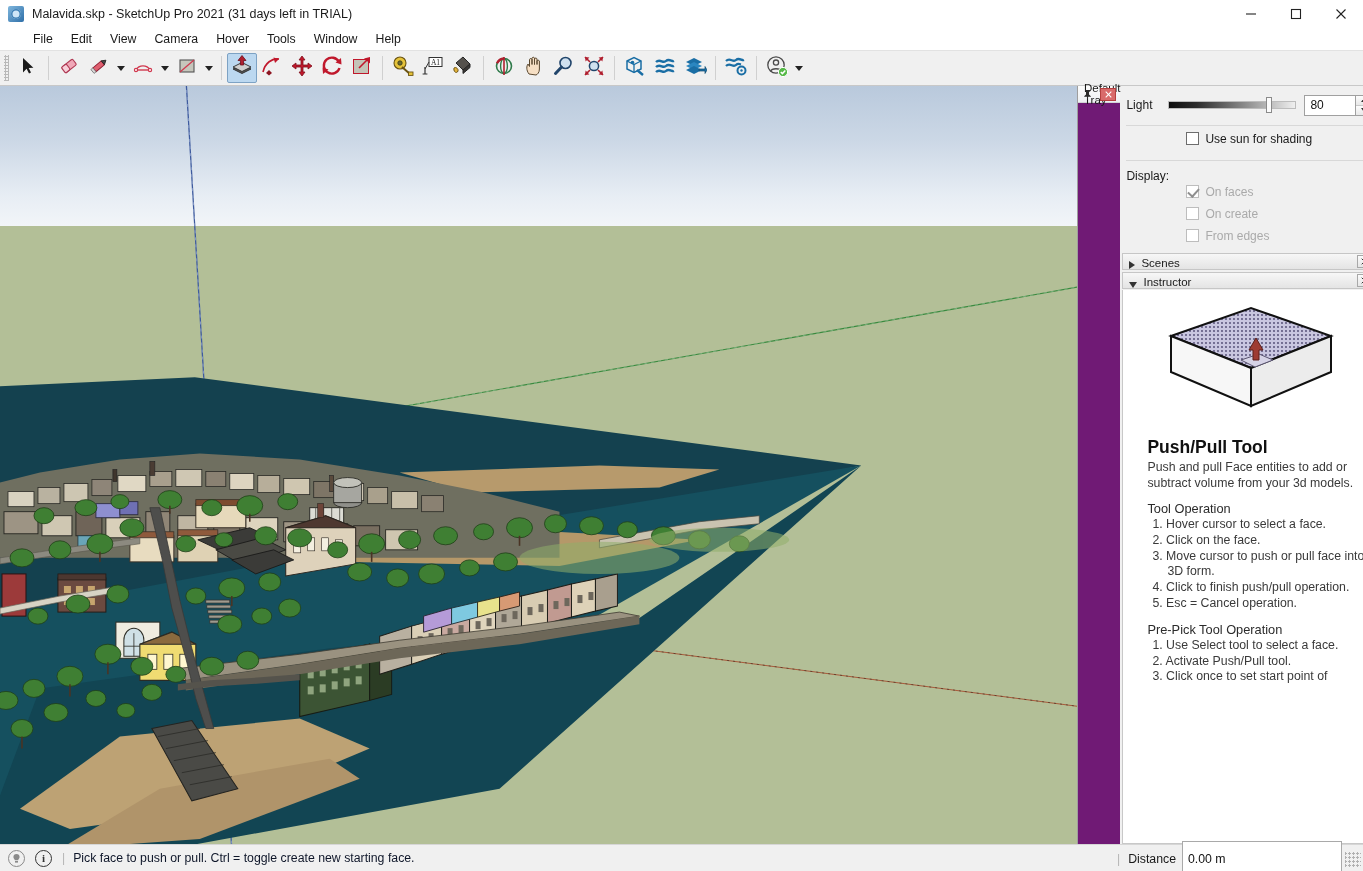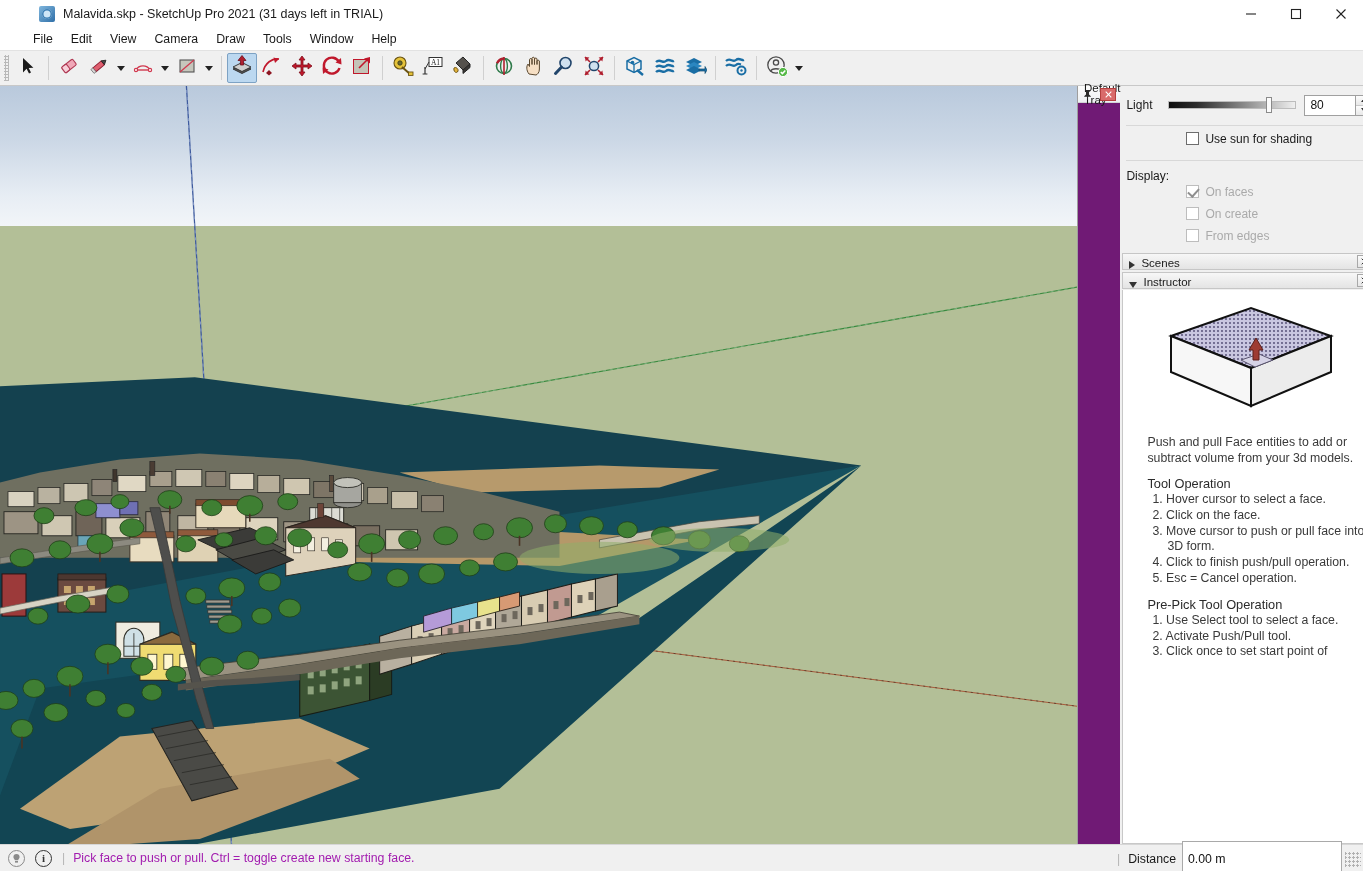--- a/index.html
+++ b/index.html
@@ -16,21 +16,20 @@
     background: #f0f0f0;
     display: flex; flex-direction: column;
   }
 
   
   .titlebar {
     height: 28px; flex: 0 0 28px;
     background: #ffffff;
     display: flex; align-items: center;
     position: relative;
-    padding-left: 31px;
   }
   .title-icon {
     width: 16px; height: 16px; margin-left: 8px; margin-right: 8px;
     border-radius: 2px;
     background: linear-gradient(135deg,#7fb6dd,#2f6fa8);
     position: relative; flex: 0 0 16px;
   }
   .title-icon::after {
     content: ""; position: absolute; left: 3px; top: 3px;
     width: 10px; height: 10px; border-radius: 50%;
@@ -265,21 +264,21 @@
   }
   .sb-icon {
     width: 17px; height: 17px; border-radius: 50%;
     border: 1.3px solid #8a8a8a; margin-left: 8px;
     display:flex; align-items:center; justify-content:center;
     color:#8a8a8a; font-size: 11px; font-weight:bold; flex:0 0 17px;
     font-family: "Liberation Serif", serif;
   }
   .sb-icon.dark { border-color:#333; color:#333; margin-left:10px; }
   .sb-sep { margin: 0 8px 0 10px; color:#b5b5b5; font-size:12px; }
-  .sb-text { font-size:12.3px; color:#a21caf; }
+  .sb-text { font-size:12.3px; color:#0f172a; }
   .sb-right { position:absolute; right: 0; top:0; height:27px; display:flex; align-items:center; }
   .sb-dist-label { font-size:12.3px; color:#1a1a1a; margin-right:6px; }
   .vbs-input {
     width: 160px; height: 36px; background:#fff; border:1px solid #a9a9a9;
     font-size:12.3px; color:#111; padding-left:5px; outline:none;
     font-family: "Liberation Sans", sans-serif;
   }
   .sb-grip {
     width: 16px; height: 16px; margin-left: 3px; margin-right: 2px;
     background-image: radial-gradient(circle at 1.5px 1.5px, #b0b0b0 1px, transparent 1.2px);
@@ -312,21 +311,21 @@
           </svg>
       </div>
     </div>
   </div>
 
   <div class="menubar">
     <div class="menuitem">File</div>
     <div class="menuitem">Edit</div>
     <div class="menuitem">View</div>
     <div class="menuitem">Camera</div>
-    <div class="menuitem">Draw</div>
+    <div class="menuitem">Hover</div>
     <div class="menuitem">Tools</div>
     <div class="menuitem">Window</div>
     <div class="menuitem">Help</div>
   </div>
 
   <div class="toolbar">
     <div class="grip"></div>
 
     <div class="tbtn">
       <span>
@@ -993,20 +992,21 @@
                 <path d="M 30 38 L 110 70 L 110 108 L 30 74 Z" fill="#f7f7f7" stroke="#111" stroke-width="2"></path>
 
                 <path d="M 110 70 L 190 38 L 190 74 L 110 108 Z" fill="#ececec" stroke="#111" stroke-width="2"></path>
 
                 <path d="M 100 62 L 118 56 L 132 62 L 114 69 Z" fill="#d6d3e6" stroke="#5a5470" stroke-width="1"></path>
 
                 <path d="M 115 40 L 122 52 L 118 52 L 118 62 L 112 62 L 112 52 L 108 52 Z" fill="#9e3b33" stroke="#5d1f1a" stroke-width="1"></path>
               </svg>
             </div>
             <div class="instr-body">
+              <div class="instr-h1">Push/Pull Tool</div>
               <p class="instr-p">Push and pull Face entities to add or subtract volume from your 3d models.</p>
 
               <div class="instr-h2">Tool Operation</div>
               <ul class="instr-ol">
                 <li>1. Hover cursor to select a face.</li>
                 <li>2. Click on the face.</li>
                 <li>3. Move cursor to push or pull face into 3D form.</li>
                 <li>4. Click to finish push/pull operation.</li>
                 <li>5. Esc = Cancel operation.</li>
               </ul>

